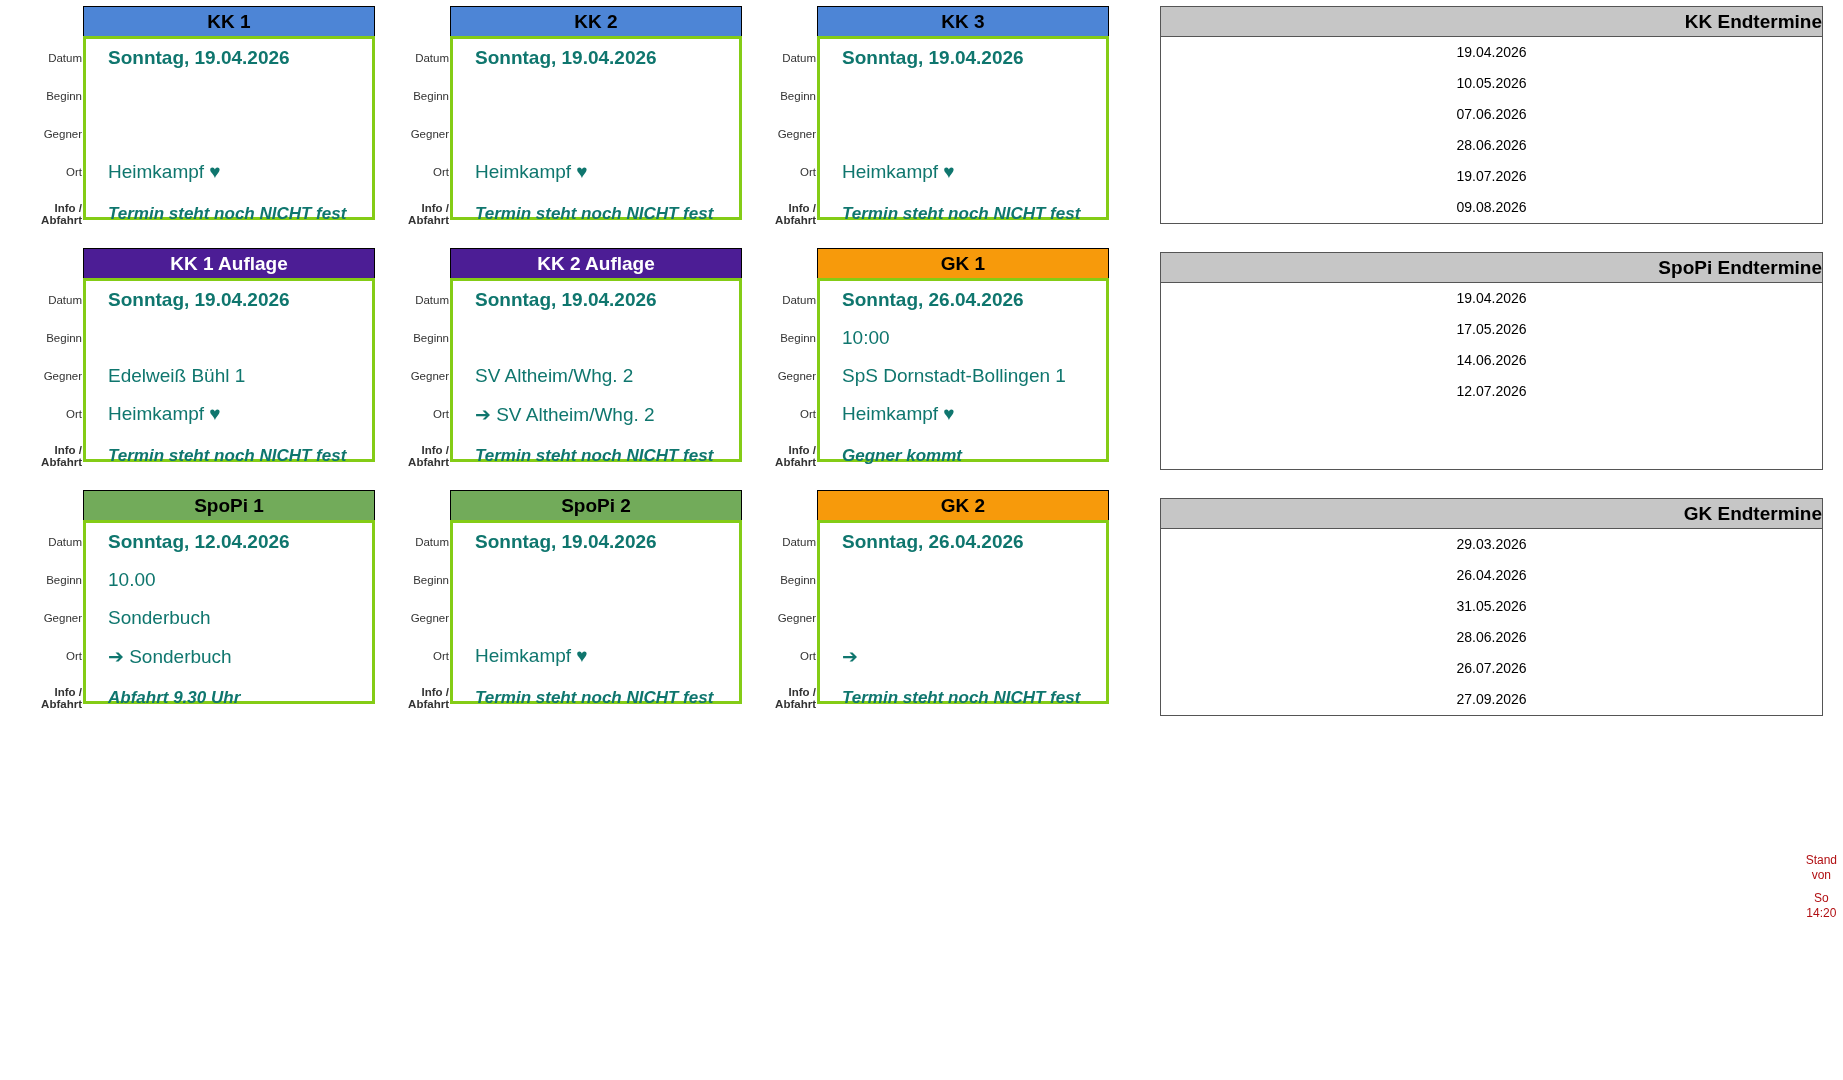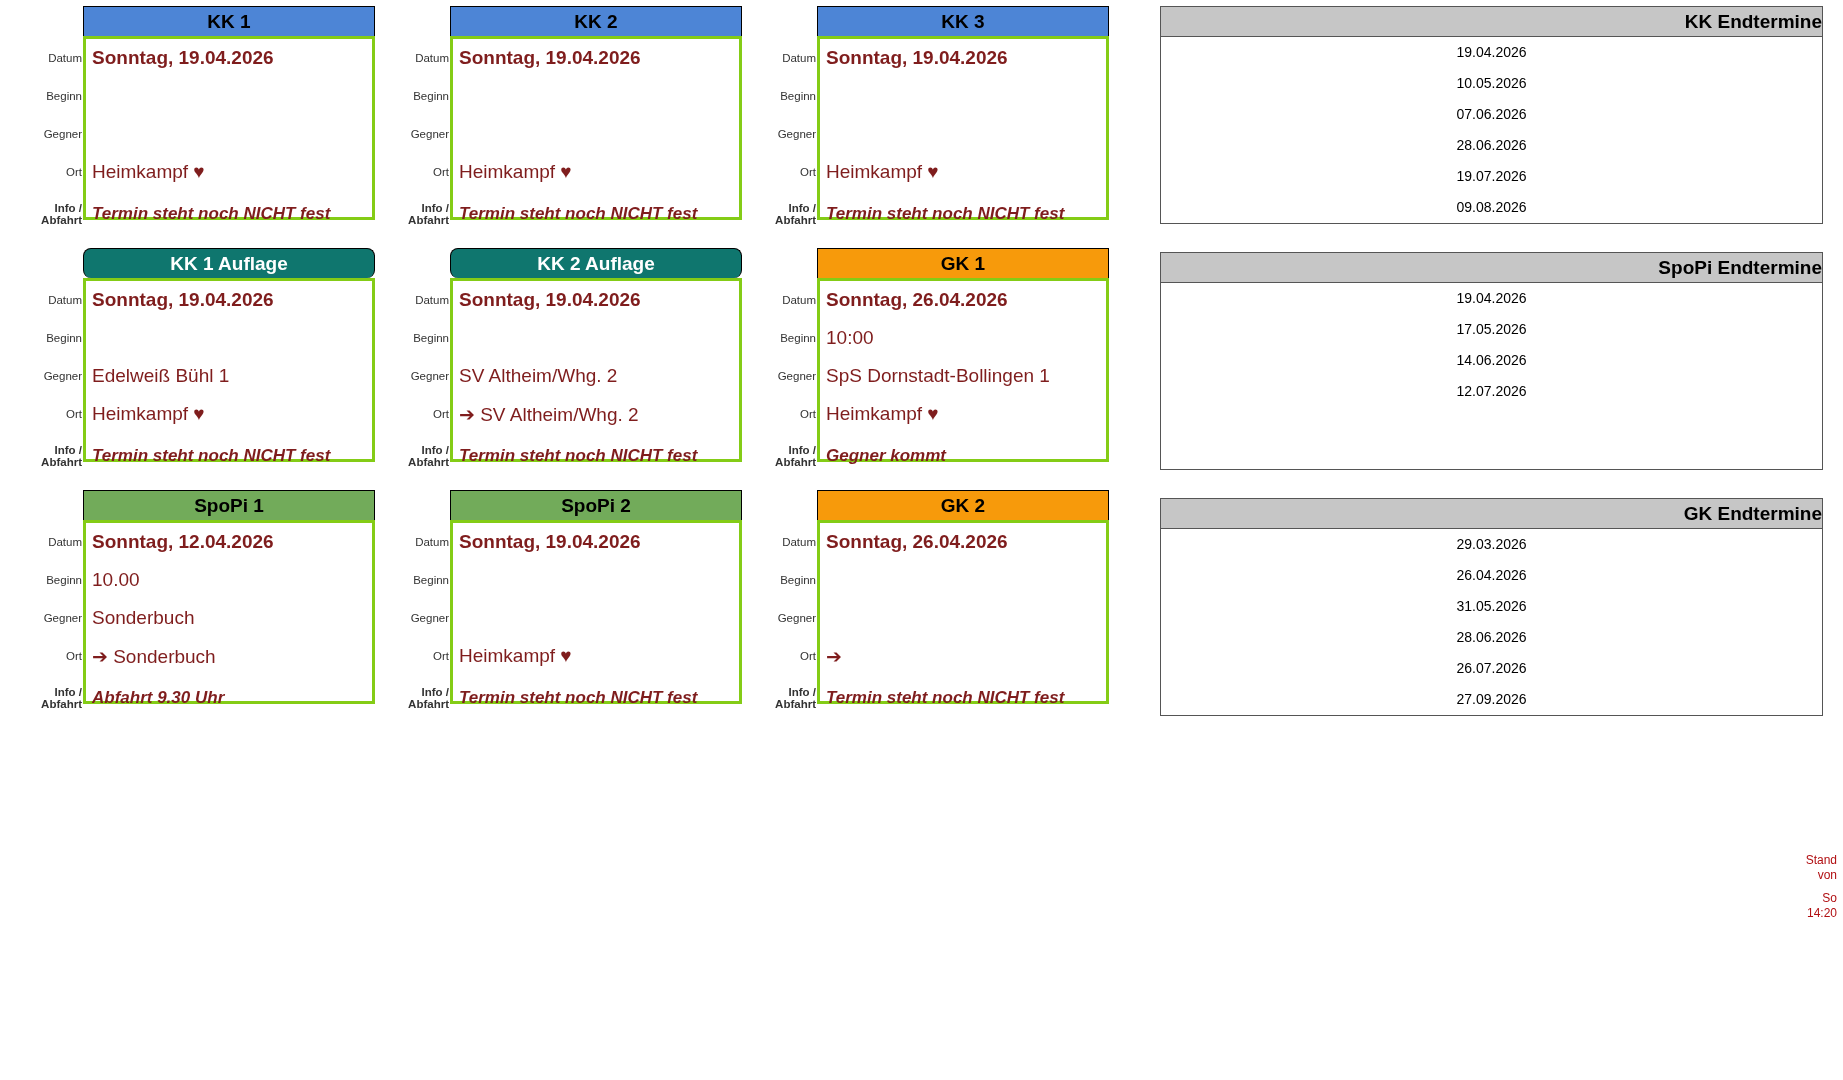--- a/index.html
+++ b/index.html
@@ -40,21 +40,21 @@
     height: 30px;
     line-height: 30px;
     text-align: center;
     font-weight: bold;
     font-size: 19px;
     color: #000;
     border: 1px solid #000;
     border-bottom: none;
   }
   .card-title.blue  { background: #4d85d6; }
-  .card-title.black { background: #0f766e; color: #ffffff; border-radius: 8px; }
+  .card-title.black { background: #4c1d95; color: #ffffff; }
   .card-title.orange{ background: #f79a0b; }
   .card-title.green { background: #72ab5a; }
 
   .card-body {
     border: 3px solid #84cc16;
     background: #fff;
     position: relative;
     height: 184px;
   }
   .row {
@@ -69,25 +69,25 @@
     width: 60px;
     padding-right: 4px;
     text-align: right;
     font-size: 11.5px;
     color: #333;
     line-height: 12px;
     white-space: pre-line;
   }
   .row .val {
     position: absolute;
-    left: 6px;
+    left: 22px;
     top: 50%;
     transform: translateY(-50%);
     font-size: 19px;
-    color: #7f1d1d;
+    color: #0f766e;
     white-space: nowrap;
   }
   .row.info { height: 46px; font-weight: bold; }
   .row.info .val { font-style: italic; font-size: 17px; }
   .bold { font-weight: bold; }
   .red { color: #b10f12; }
 
   
   .tables {
     position: absolute;
@@ -115,21 +115,21 @@
     line-height: 31px;
     text-align: center;
     font-size: 14px;
   }
 
   
   .stand {
     position: absolute;
     right: 6px;
     bottom: 8px;
-    text-align: right;
+    text-align: center;
     color: #b10f12;
     font-size: 12px;
     line-height: 15px;
   }
   .stand .gap { height: 8px; }
 </style>
 </head>
 <body>
 
 <div class="page">

